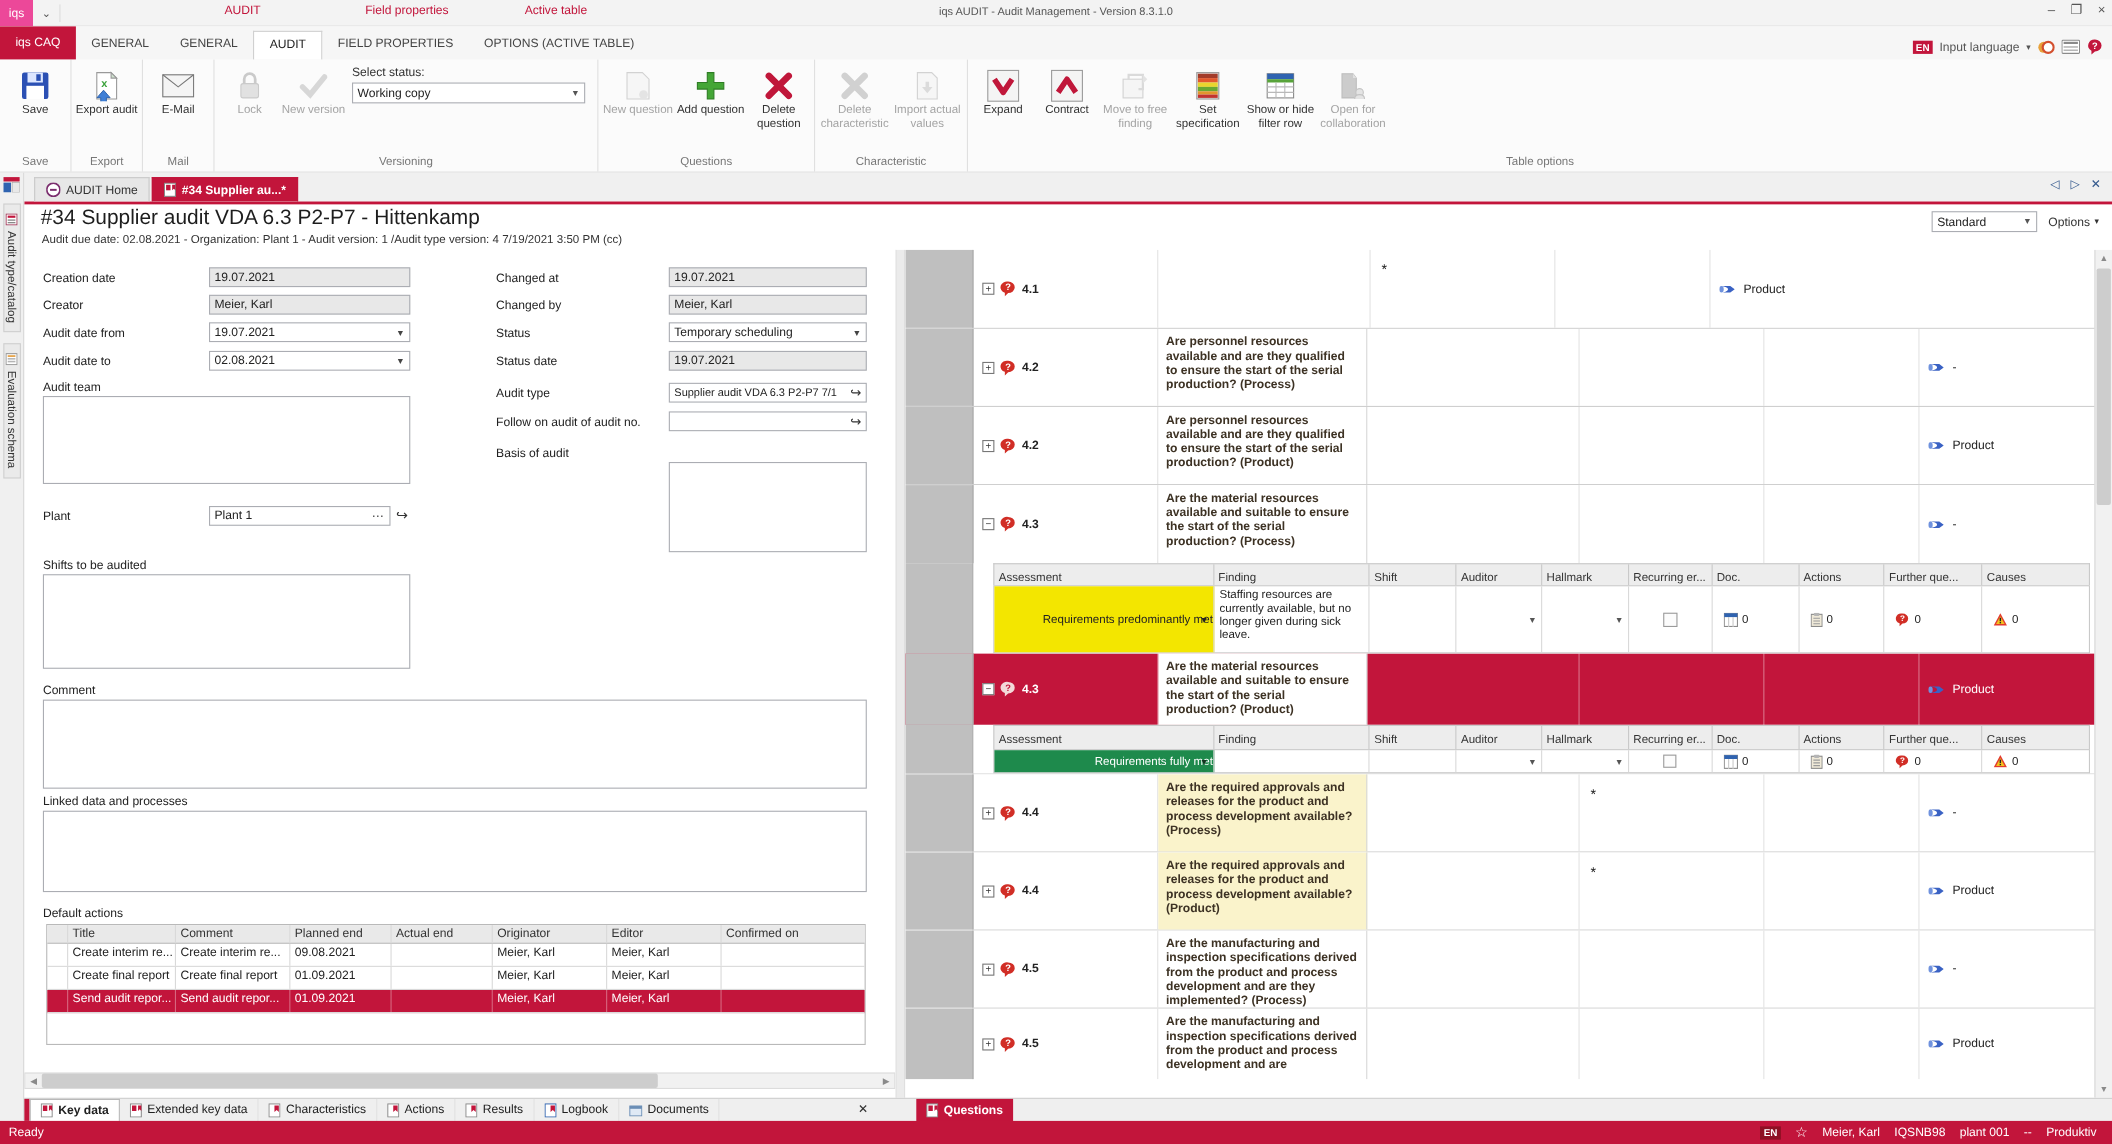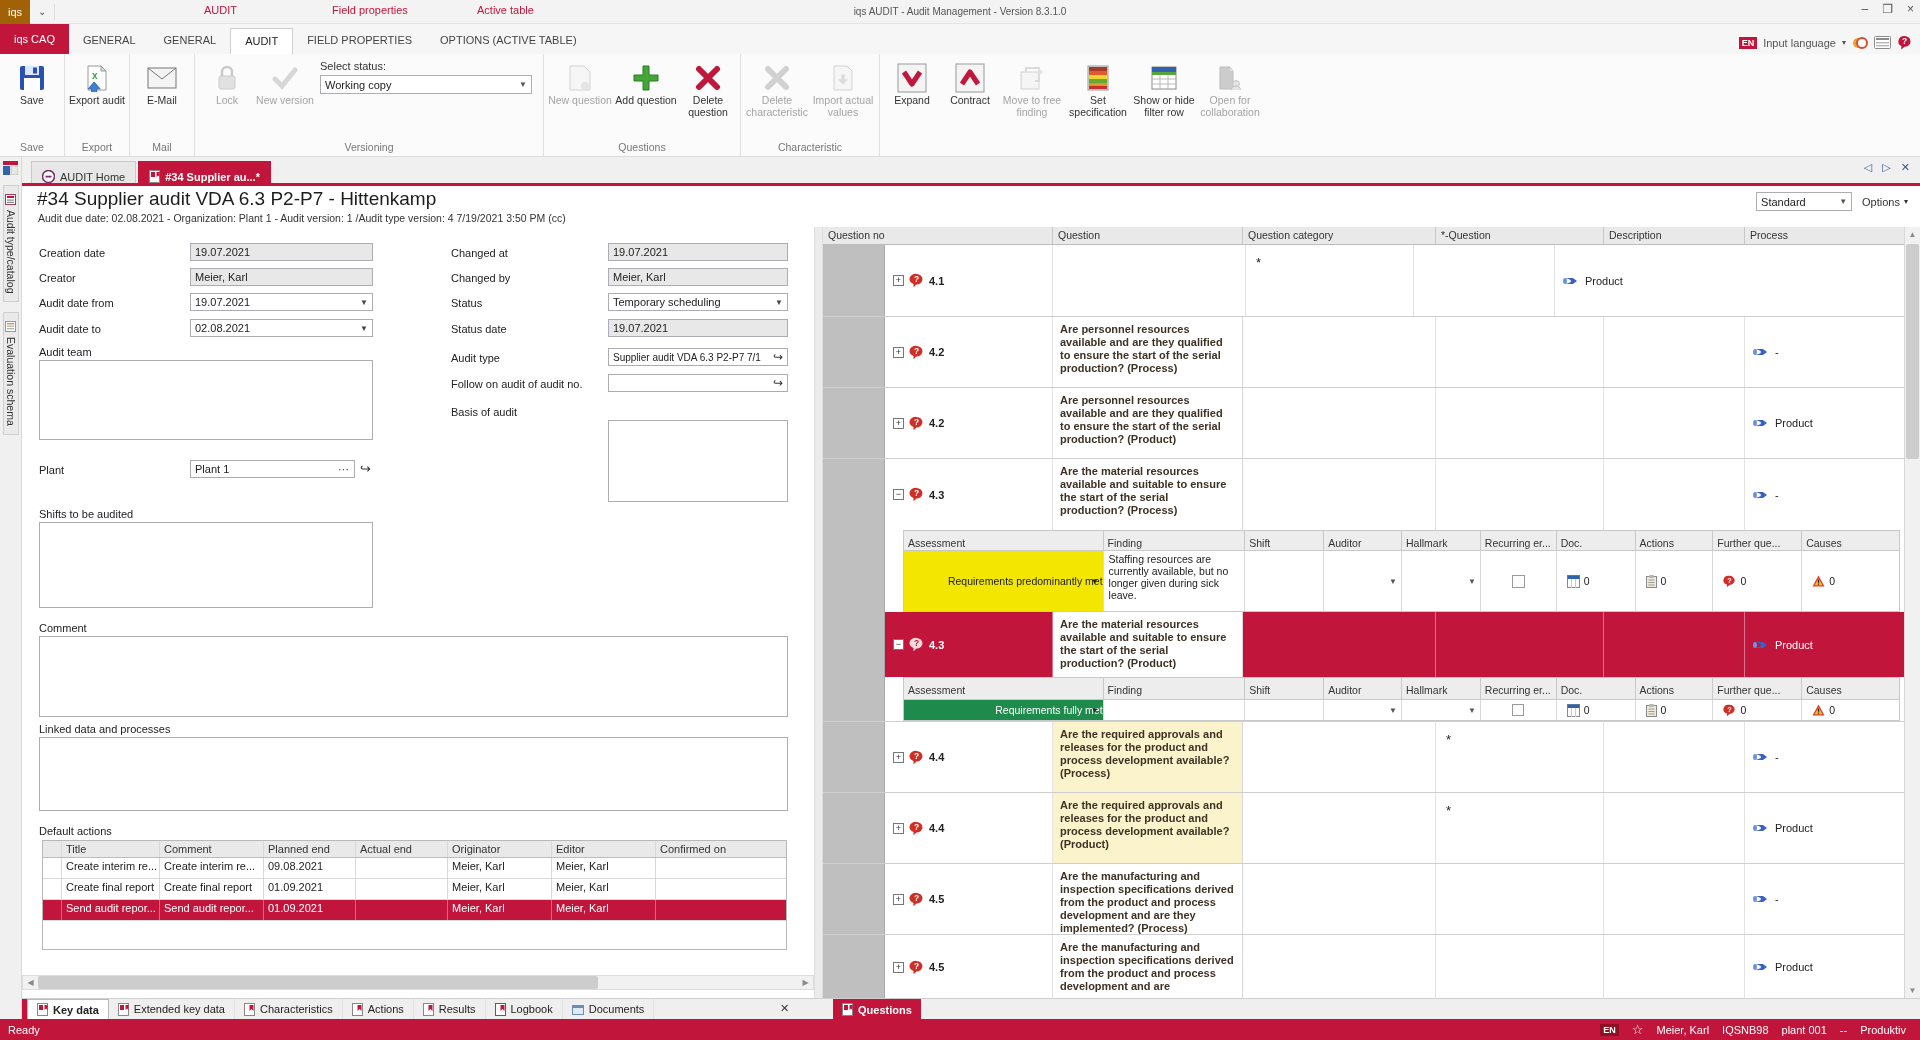--- a/index.html
+++ b/index.html
@@ -2,21 +2,21 @@
 <html><head>
 <meta charset="utf-8">
 <style>
   *{box-sizing:border-box;margin:0;padding:0}
   html,body{width:1920px;height:1040px;overflow:hidden;font-family:"Liberation Sans",sans-serif;background:#fff;color:#222}
   :root{--accent:#c2153b;--accentdark:#9e0f2e;--line:#d6d6d6;--fieldb:#abadb3;--ro:#e8e8e8;
         --ycell:#faf3cb;--ayellow:#f3e600;--agreen:#1e8a4c;--balloon:#d12e26;--pblue:#3a62c4}
   .tl{white-space:nowrap}
   
   .titlebar{height:24px;background:#f3f3f3;display:flex;align-items:center;position:relative;border-bottom:1px solid #e4e4e4}
-  .appbadge{background:#a16207;color:#fff;font-size:11px;padding:2px 8px;height:24px;display:flex;align-items:center}
+  .appbadge{background:#ec4899;color:#fff;font-size:11px;padding:2px 8px;height:24px;display:flex;align-items:center}
   .qat{color:#555;font-size:10px;padding:0 8px;border-right:1px solid #ddd;height:16px;display:flex;align-items:center}
   .ctab{color:var(--accent);font-size:11px;position:absolute;top:4px}
   .apptitle{position:absolute;left:0;right:0;text-align:center;font-size:10px;color:#555;pointer-events:none}
   .winbtns{position:absolute;right:6px;top:2px;display:flex;gap:14px;color:#555;font-size:12px}
   .winbtns span{cursor:default}
   
   .ribbontabs{height:30px;background:#f6f6f6;display:flex;align-items:flex-end;position:relative}
   .rtab{font-size:11px;color:#444;padding:6px 14px 6px 14px;height:26px}
   .rtab.caq{background:var(--accent);color:#fff;height:30px;display:flex;align-items:center}
   .rtab.active{background:#fff;border:1px solid #d0d0d0;border-bottom:none;color:#222}
@@ -32,21 +32,21 @@
   .rbtn.dis{color:#a4a4a4;cursor:default}
   .rbtn.dis svg{opacity:.5;filter:grayscale(1)}
   .rbtn.wide{width:66px}
   .statusblock{display:flex;flex-direction:column;padding:2px 8px 0 6px}
   .statusblock .slab{font-size:11px;color:#333;margin-bottom:3px}
   .combo{border:1px solid var(--fieldb);background:#fff;height:19px;font-size:11px;display:flex;align-items:center;padding-left:4px;position:relative}
   .combo .car{position:absolute;right:4px;color:#555;font-size:8px}
   
   .below{margin-left:22px}
   .doctabrow{height:26px;background:#f0f0f0;display:flex;align-items:flex-end;position:relative}
-  .dtab{display:flex;align-items:flex-end;gap:5px;font-size:11px;height:22px;padding:0 10px;border:1px solid #c9c9c9;border-bottom:none;background:#e7e7e7;color:#333;margin-right:2px;cursor:pointer}
+  .dtab{display:flex;align-items:center;gap:5px;font-size:11px;height:22px;padding:0 10px;border:1px solid #c9c9c9;border-bottom:none;background:#e7e7e7;color:#333;margin-right:2px;cursor:pointer}
   .dtab.active{background:var(--accent);color:#fff;border-color:var(--accent);font-weight:bold}
   .dnav{position:absolute;right:10px;top:4px;display:flex;gap:10px;color:#355a8e;font-size:11px}
   .redrule{height:3px;background:var(--accent)}
   .pagehdr{height:41px;position:relative;background:#fff}
   .ptitle{position:absolute;left:15px;top:2px;font-size:19px;color:#1d1d1d}
   .psub{position:absolute;left:16px;top:26px;font-size:10.5px;color:#333}
   .phright{position:absolute;right:12px;top:6px;display:flex;align-items:center;gap:10px}
   .viewsel{width:96px}
   .optbtn{font-size:11px;color:#333;display:flex;align-items:center;gap:4px;cursor:pointer}
   
@@ -359,20 +359,21 @@
             <svg width="26" height="28" viewBox="0 0 26 28">
               <path d="M3 3 h10 l3 4 v18 H3z" fill="#9f9f9f" stroke="#808080"></path>
               <path d="M13 3 l3 4 h-3z" fill="#c9c9c9"></path>
               <circle cx="19" cy="20" r="3.4" fill="#cfcfcf" stroke="#909090"></circle>
               <path d="M14.5 26c0-2.6 2-4 4.5-4s4.5 1.4 4.5 4" fill="#cfcfcf" stroke="#909090"></path>
             </svg>
           </span>
         <span>Open for collaboration</span>
       </div>
     </div>
+    <div class="rlabel">Table options</div>
   </div>
 </div>
 
 <div class="vsidebar">
   <svg width="15" height="14" viewBox="0 0 15 14" style="margin-top:4px">
       <rect x="0" y="0" width="15" height="4" fill="#c2153b"></rect>
       <rect x="0" y="5" width="7" height="9" fill="#2f63b0"></rect>
       <rect x="8" y="5" width="7" height="9" fill="#e8e8e8" stroke="#999" stroke-width=".5"></rect>
     </svg>
   <div class="vtab">
@@ -549,28 +550,20 @@
       <div class="hscroll" style="left:0;top:748px;width:792px">
         <span class="sarrow">◀</span>
         <div class="hthumb" style="width:560px"></div>
         <span class="sarrow" style="margin-left:auto">▶</span>
       </div>
     </div>
 
     <div class="splitter"></div>
 
     <div class="rightpane">
-      <div class="qhdr">
-        <div class="qh" style="width:230px">Question no</div>
-        <div class="qh" style="width:190px">Question</div>
-        <div class="qh" style="width:193px">Question category</div>
-        <div class="qh" style="width:168px">*-Question</div>
-        <div class="qh" style="width:141px">Description</div>
-        <div class="qh" style="width:155px;border-right:none">Process</div>
-      </div>
 
       <div class="qrow" style="height:72px">
         <div class="gut"></div>
         <div class="c-no">
             <span class="exp">+</span>
           <svg width="15" height="15" viewBox="0 0 16 16">
               <path d="M8 1a6.4 5.6 0 0 1 6.4 5.6A6.4 5.6 0 0 1 8 12.2L4.8 15.2v-3.4A6.4 5.6 0 0 1 8 1z" fill="#d12e26"></path>
               <text x="8" y="9.6" font-size="9" font-weight="bold" fill="#fff" text-anchor="middle" font-family="Liberation Sans,sans-serif">?</text>
             </svg>
           <span class="num">4.1</span>

